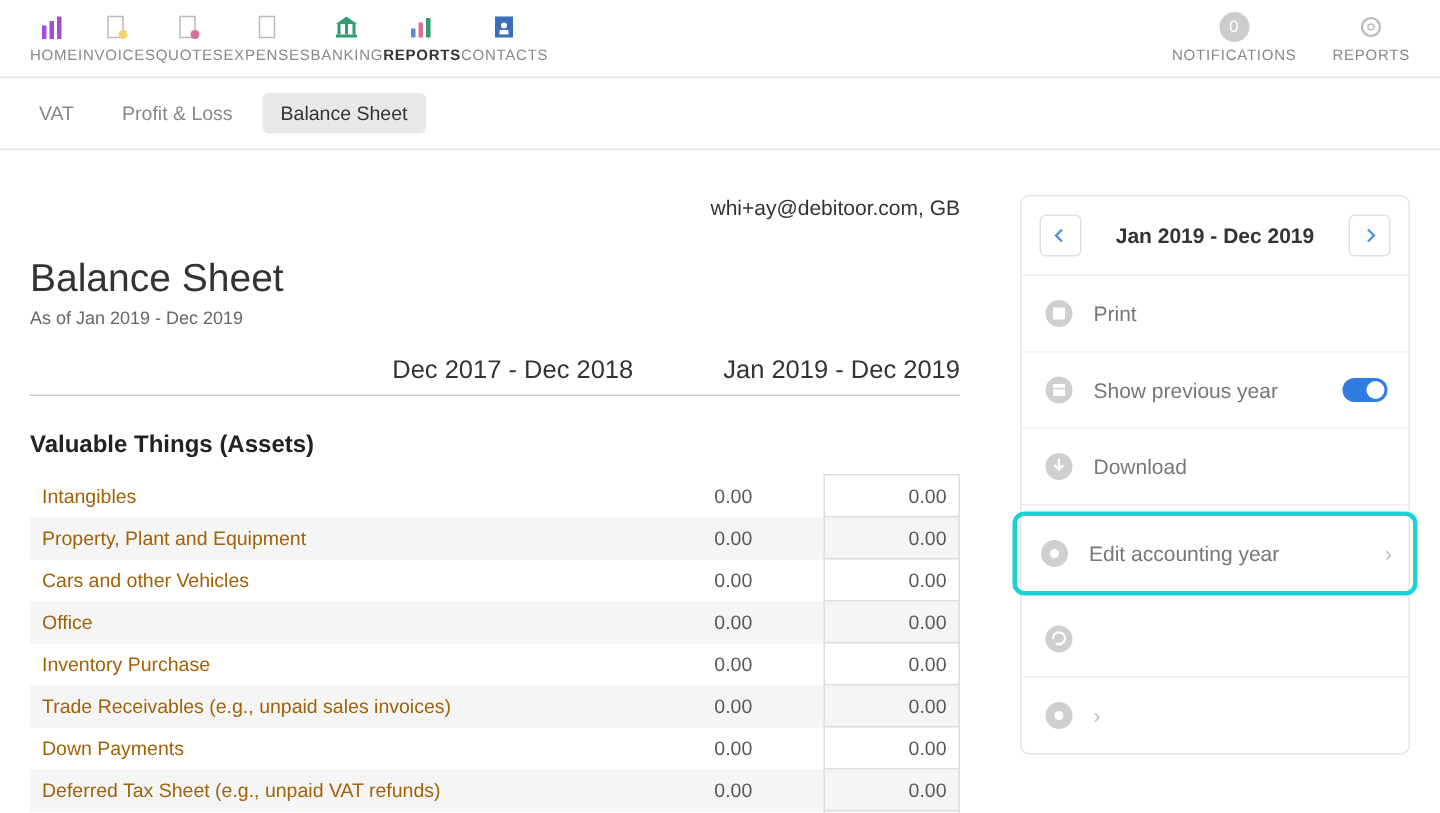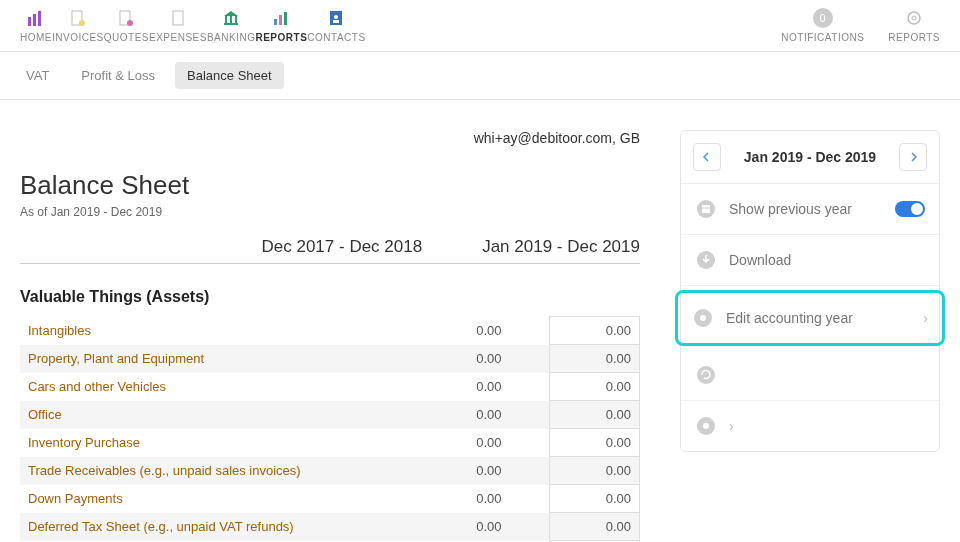--- a/index.html
+++ b/index.html
@@ -224,20 +224,29 @@
             <svg width="10" height="10" viewBox="0 0 10 10">
               <path d="M4 1 L8 5 L4 9" fill="none" stroke="#4a90e2" stroke-width="1.5"></path>
             </svg>
           </div>
       </div>
       <div class="action-row">
         <span class="action-icon">
             <svg width="20" height="20" viewBox="0 0 20 20">
               <circle cx="10" cy="10" r="9" fill="#cfcfcf"></circle>
               <rect x="6" y="6" width="8" height="8" fill="#fff"></rect>
+            </svg>
+          </span>
+        <span class="action-text">Print</span>
+      </div>
+      <div class="action-row">
+        <span class="action-icon">
+            <svg width="20" height="20" viewBox="0 0 20 20">
+              <circle cx="10" cy="10" r="9" fill="#cfcfcf"></circle>
+              <rect x="6" y="6" width="8" height="8" fill="#fff"></rect>
               <line x1="6" y1="9" x2="14" y2="9" stroke="#cfcfcf"></line>
             </svg>
           </span>
         <span class="action-text">Show previous year</span>
         <span class="toggle"></span>
       </div>
       <div class="action-row">
         <span class="action-icon">
             <svg width="20" height="20" viewBox="0 0 20 20">
               <circle cx="10" cy="10" r="9" fill="#cfcfcf"></circle>

